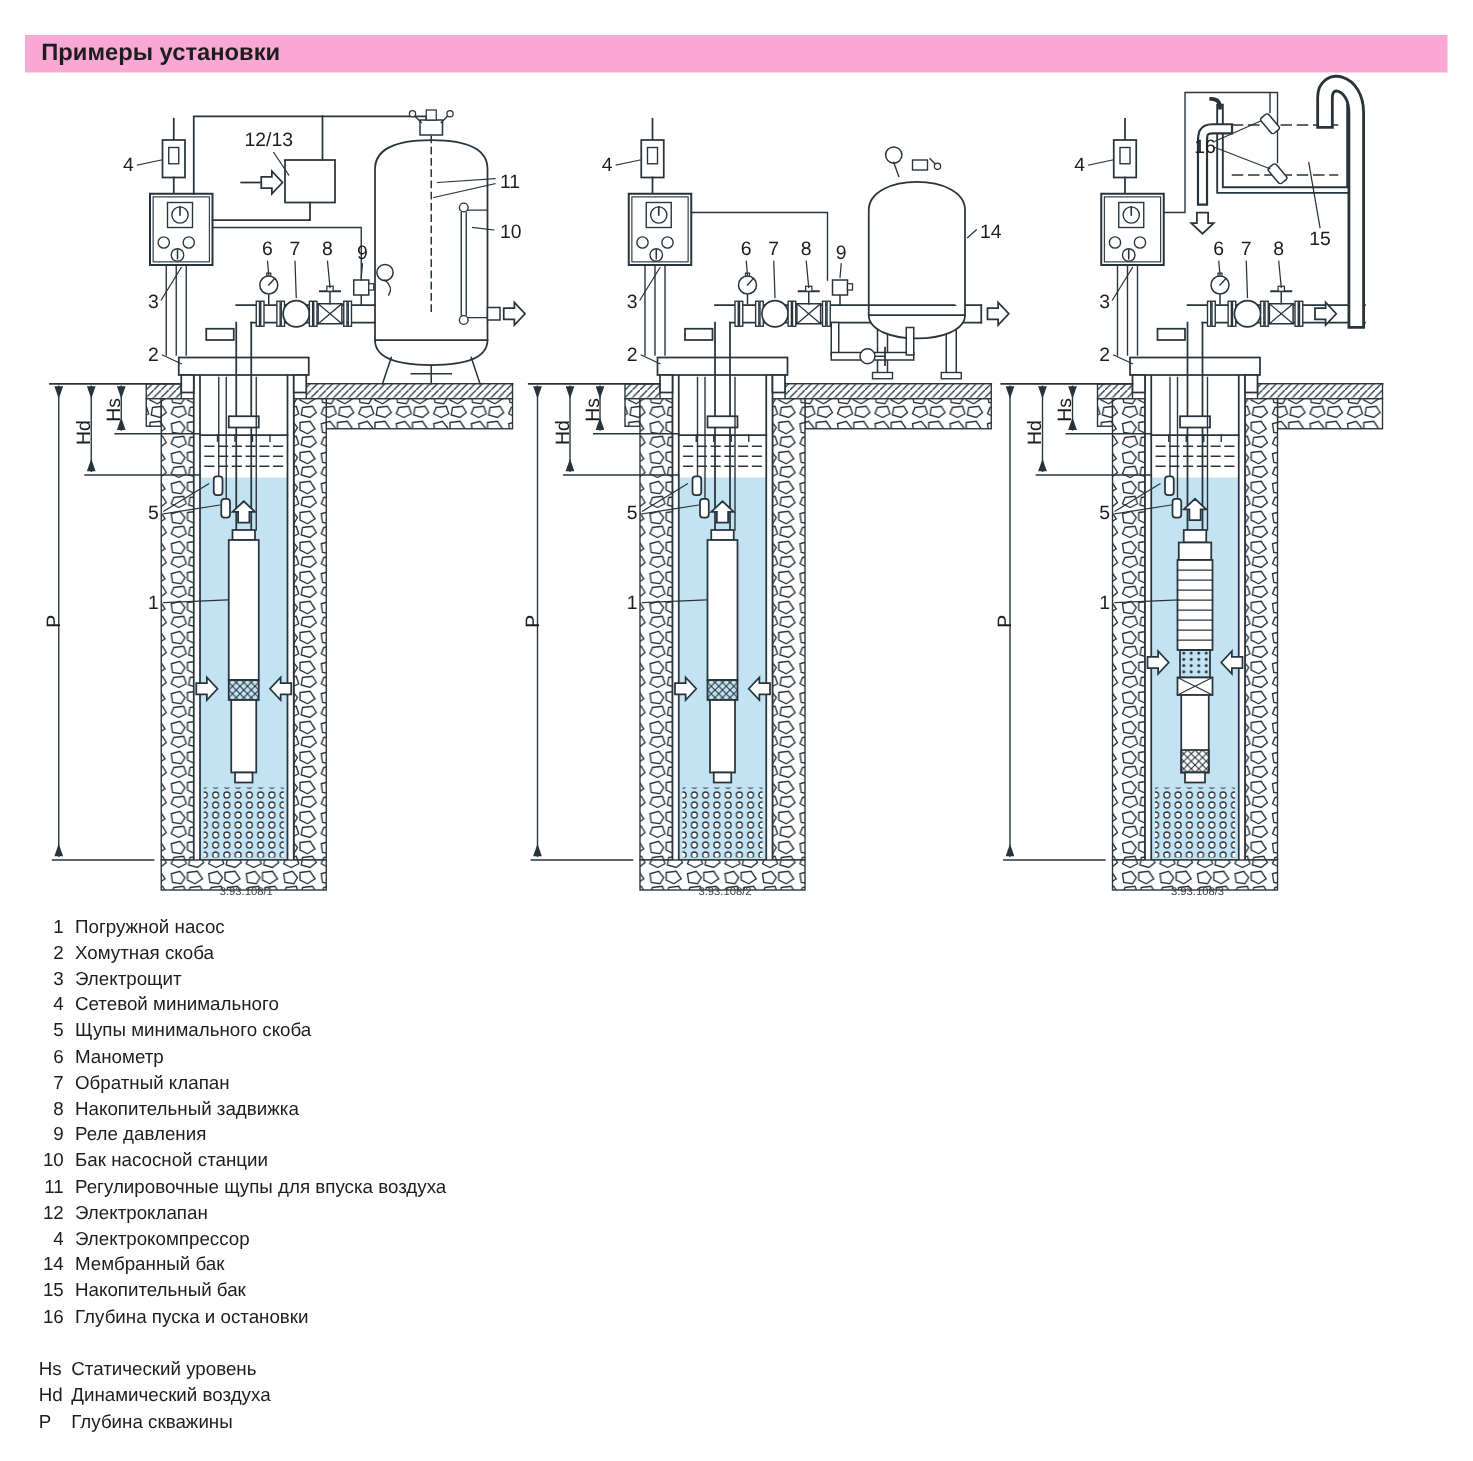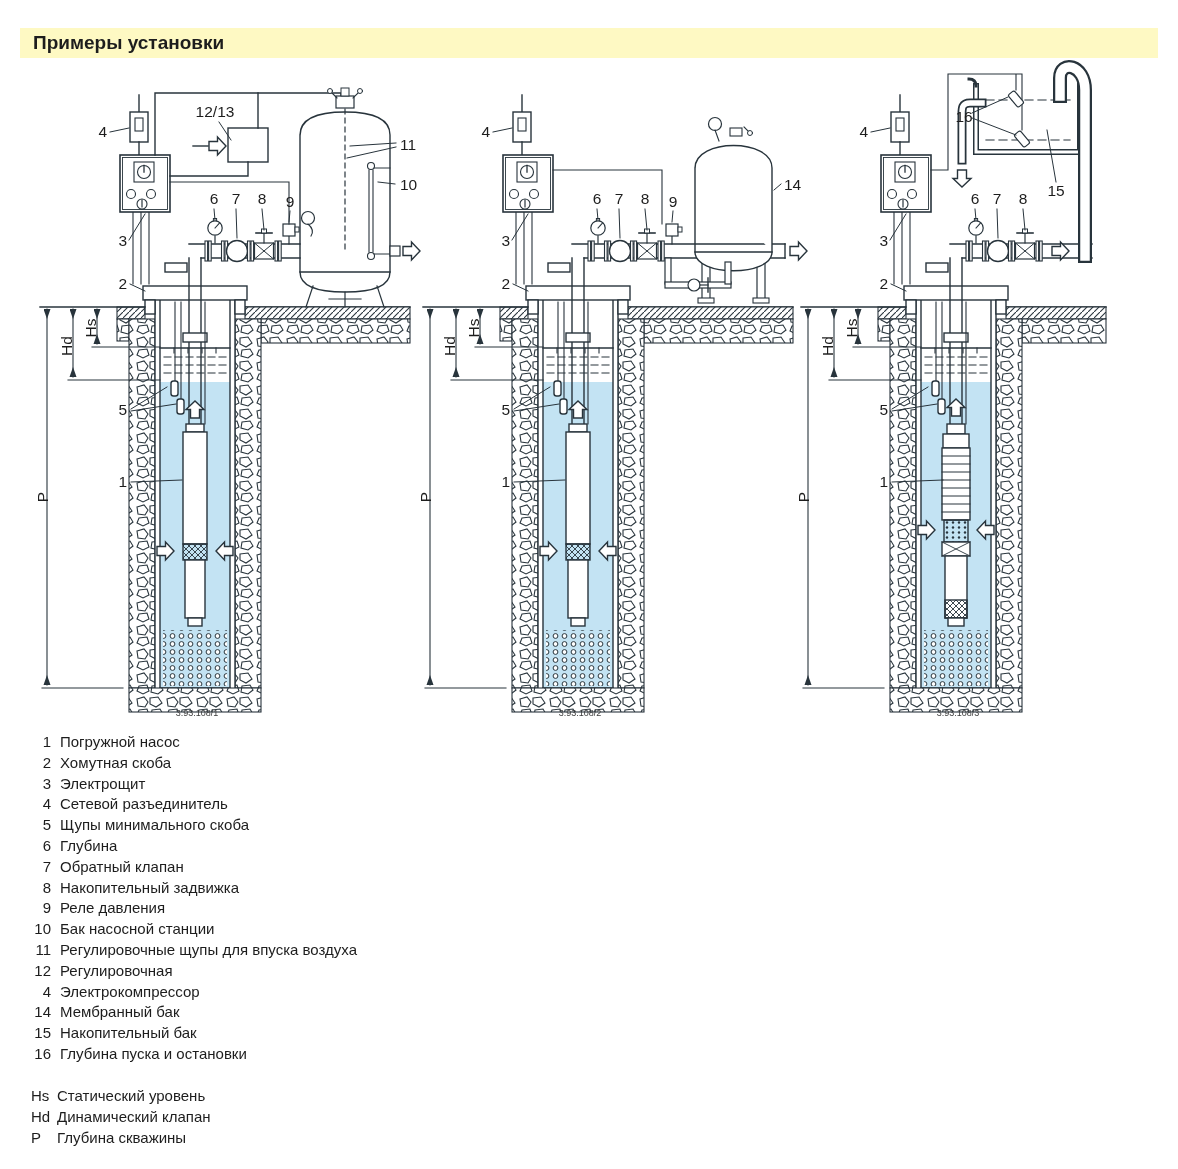--- a/index.html
+++ b/index.html
@@ -16,21 +16,21 @@
   #legend .num{display:inline-block;width:20px;text-align:right;margin-right:9px;flex:none;}
   #notes{position:absolute;left:31px;top:1086px;}
   #notes .row{display:flex;height:20.8px;font-size:15px;line-height:20.8px;}
   #notes .key{display:inline-block;width:26px;flex:none;}
 </style>
 </head>
 <body>
 
 <div id="page">
 
-  <div id="titlebar" style="background-color: #fef9c3;">
+  <div id="titlebar" style="background-color: #f9a8d4;">
     <div class="t">Примеры установки</div>
   </div>
 
   <svg id="diagram" width="1178" height="740" viewBox="0 0 1178 740">
     <defs>
       <pattern id="stones" width="30" height="24" patternUnits="userSpaceOnUse">
         <rect width="30" height="24" fill="#fff"></rect>
         <g fill="#fff" stroke="#28343c" stroke-width="1.1">
           <path d="M2,3 L9,1 L13,6 L10,11 L3,10 Z"></path>
           <path d="M15,2 L23,1 L27,7 L21,11 L15,8 Z"></path>
@@ -385,29 +385,29 @@
     <li>
         <span class="num">2</span>
         <span>Хомутная скоба</span>
       </li>
     <li>
         <span class="num">3</span>
         <span>Электрощит</span>
       </li>
     <li>
         <span class="num">4</span>
-        <span>Сетевой разъединитель</span>
+        <span>Сетевой минимального</span>
       </li>
     <li>
         <span class="num">5</span>
         <span>Щупы минимального скоба</span>
       </li>
     <li>
         <span class="num">6</span>
-        <span>Глубина</span>
+        <span>Манометр</span>
       </li>
     <li>
         <span class="num">7</span>
         <span>Обратный клапан</span>
       </li>
     <li>
         <span class="num">8</span>
         <span>Накопительный задвижка</span>
       </li>
     <li>
@@ -417,21 +417,21 @@
     <li>
         <span class="num">10</span>
         <span>Бак насосной станции</span>
       </li>
     <li>
         <span class="num">11</span>
         <span>Регулировочные щупы для впуска воздуха</span>
       </li>
     <li>
         <span class="num">12</span>
-        <span>Регулировочная</span>
+        <span>Электроклапан</span>
       </li>
     <li>
         <span class="num">4</span>
         <span>Электрокомпрессор</span>
       </li>
     <li>
         <span class="num">14</span>
         <span>Мембранный бак</span>
       </li>
     <li>
@@ -444,21 +444,21 @@
       </li>
   </ol>
 
   <div id="notes">
     <div class="row">
         <span class="key">Hs</span>
         <span>Статический уровень</span>
       </div>
     <div class="row">
         <span class="key">Hd</span>
-        <span>Динамический клапан</span>
+        <span>Динамический воздуха</span>
       </div>
     <div class="row">
         <span class="key">P</span>
         <span>Глубина скважины</span>
       </div>
   </div>
 
 </div>
 
 </body></html>

